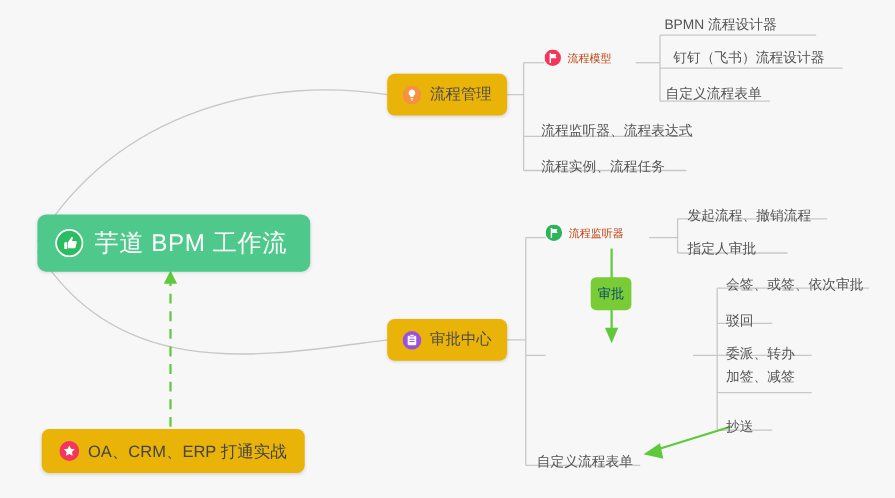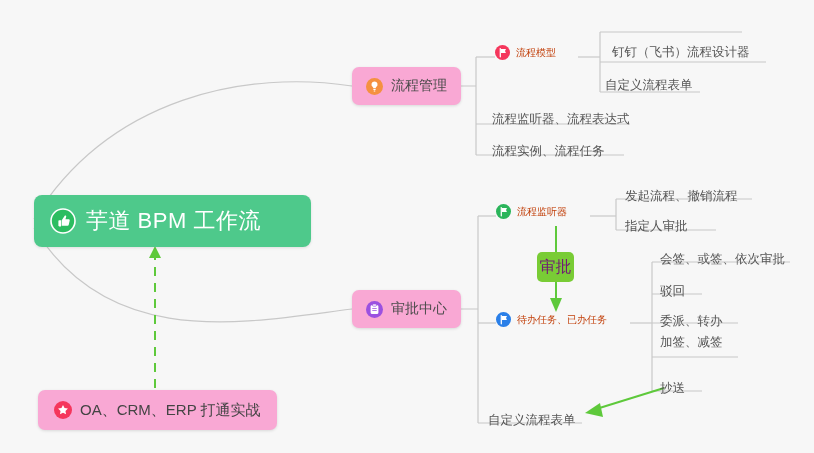--- a/index.html
+++ b/index.html
@@ -24,41 +24,41 @@
     left: 0; top: 0;
     width: 814px;
     height: 453px;
     pointer-events: none;
   }
   
   .root-node {
     position: absolute;
     left: 34px;
     top: 195px;
-    width: 277px;
+    width: 248px;
     height: 52px;
     background: #4ec98b;
     border-radius: 8px;
     box-shadow: 0 1px 3px rgba(0,0,0,0.10);
     display: flex;
     align-items: center;
     box-sizing: border-box;
     padding-left: 16px;
   }
   .root-label {
     color: #ffffff;
     font-size: 22px;
     letter-spacing: 0.5px;
     margin-left: 10px;
     white-space: nowrap;
   }
   
   .branch-node {
     position: absolute;
-    background: #f9a8d4;
+    background: #eab308;
     border-radius: 7px;
     box-shadow: 0 1px 3px rgba(0,0,0,0.12);
     display: flex;
     align-items: center;
     box-sizing: border-box;
     padding: 0 14px;
     height: 38px;
   }
   .branch-label {
     font-size: 14px;
@@ -113,22 +113,22 @@
     top: 252px;
     width: 37px;
     height: 30px;
     background: #79cc35;
     border-radius: 5px;
     display: flex;
     align-items: center;
     justify-content: center;
   }
   #badge-approval .badge-text {
-    color: #701a75;
-    font-size: 16px;
+    color: #0c4a6e;
+    font-size: 12px;
     white-space: nowrap;
   }
 </style>
 </head>
 <body>
 
 <div id="canvas">
 
   <svg class="wires" viewBox="0 0 814 453">
     <g fill="none" stroke="#c8c8c8" stroke-width="1.2">
@@ -212,20 +212,21 @@
     <span class="icon">
       <svg width="15" height="15" viewBox="0 0 15 15">
         <circle cx="7.5" cy="7.5" r="7.5" fill="#f5365c"></circle>
         <path d="M5.3 3.6v8.2" stroke="#ffffff" stroke-width="1.25" stroke-linecap="round"></path>
         <path d="M5.9 4.1h4.6c0.35 0 0.5 0.3 0.3 0.55L9.9 6l0.9 1.35c0.2 0.25 0.05 0.55-0.3 0.55H5.9z" fill="#ffffff"></path>
       </svg>
     </span>
     <span class="sub-label">流程模型</span>
   </div>
 
+  <div class="leaf-node" style="left:604px; top:14px;">BPMN 流程设计器</div>
   <div class="leaf-node" style="left:612px; top:44px;">钉钉（飞书）流程设计器</div>
   <div class="leaf-node" style="left:605px; top:77px;">自定义流程表单</div>
 
   <div class="leaf-node" style="left:492px; top:111px;">流程监听器、流程表达式</div>
   <div class="leaf-node" style="left:492px; top:143px;">流程实例、流程任务</div>
 
   <div class="branch-node" id="branch-approve">
     <span class="icon">
       <svg width="17" height="17" viewBox="0 0 17 17">
         <circle cx="8.5" cy="8.5" r="8.5" fill="#9b51e0"></circle>
@@ -245,30 +246,20 @@
         <path d="M5.3 3.6v8.2" stroke="#ffffff" stroke-width="1.25" stroke-linecap="round"></path>
         <path d="M5.9 4.1h4.6c0.35 0 0.5 0.3 0.3 0.55L9.9 6l0.9 1.35c0.2 0.25 0.05 0.55-0.3 0.55H5.9z" fill="#ffffff"></path>
       </svg>
     </span>
     <span class="sub-label">流程监听器</span>
   </div>
 
   <div class="leaf-node" style="left:625px; top:188px;">发起流程、撤销流程</div>
   <div class="leaf-node" style="left:625px; top:218px;">指定人审批</div>
 
-  <div class="sub-node" style="left:496px; top:312px;">
-    <span class="icon">
-      <svg width="15" height="15" viewBox="0 0 15 15">
-        <circle cx="7.5" cy="7.5" r="7.5" fill="#2a7fe8"></circle>
-        <path d="M5.3 3.6v8.2" stroke="#ffffff" stroke-width="1.25" stroke-linecap="round"></path>
-        <path d="M5.9 4.1h4.6c0.35 0 0.5 0.3 0.3 0.55L9.9 6l0.9 1.35c0.2 0.25 0.05 0.55-0.3 0.55H5.9z" fill="#ffffff"></path>
-      </svg>
-    </span>
-    <span class="sub-label">待办任务、已办任务</span>
-  </div>
 
   <div class="leaf-node" style="left:660px; top:251px;">会签、或签、依次审批</div>
   <div class="leaf-node" style="left:660px; top:283px;">驳回</div>
   <div class="leaf-node" style="left:660px; top:313px;">委派、转办</div>
   <div class="leaf-node" style="left:660px; top:334px;">加签、减签</div>
   <div class="leaf-node" style="left:660px; top:380px;">抄送</div>
 
   <div class="leaf-node" style="left:488px; top:412px;">自定义流程表单</div>
 
   <div id="badge-approval">

